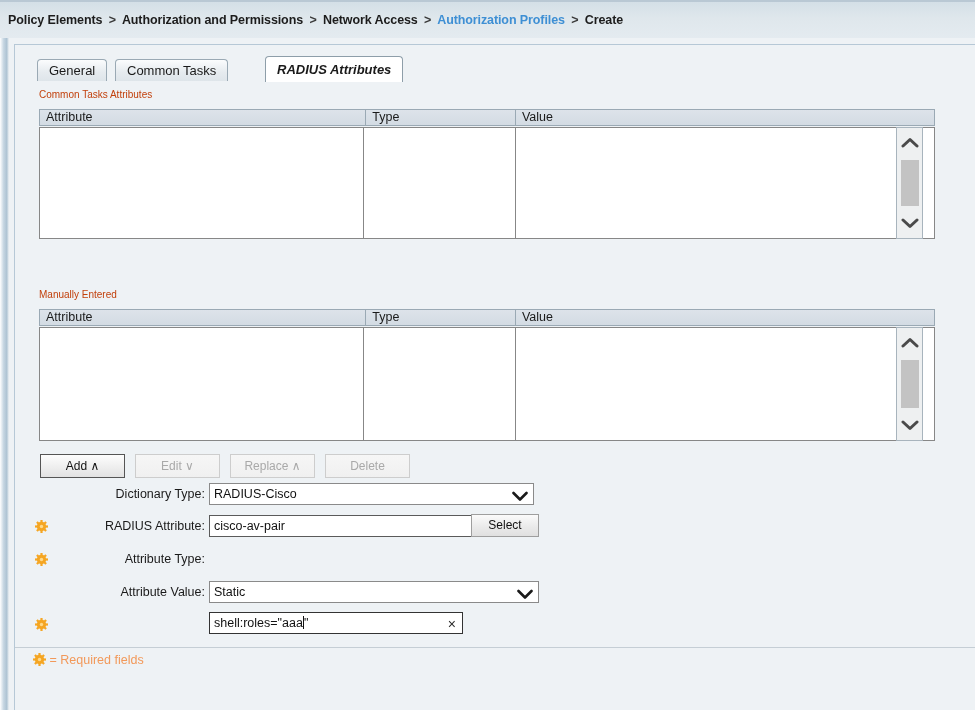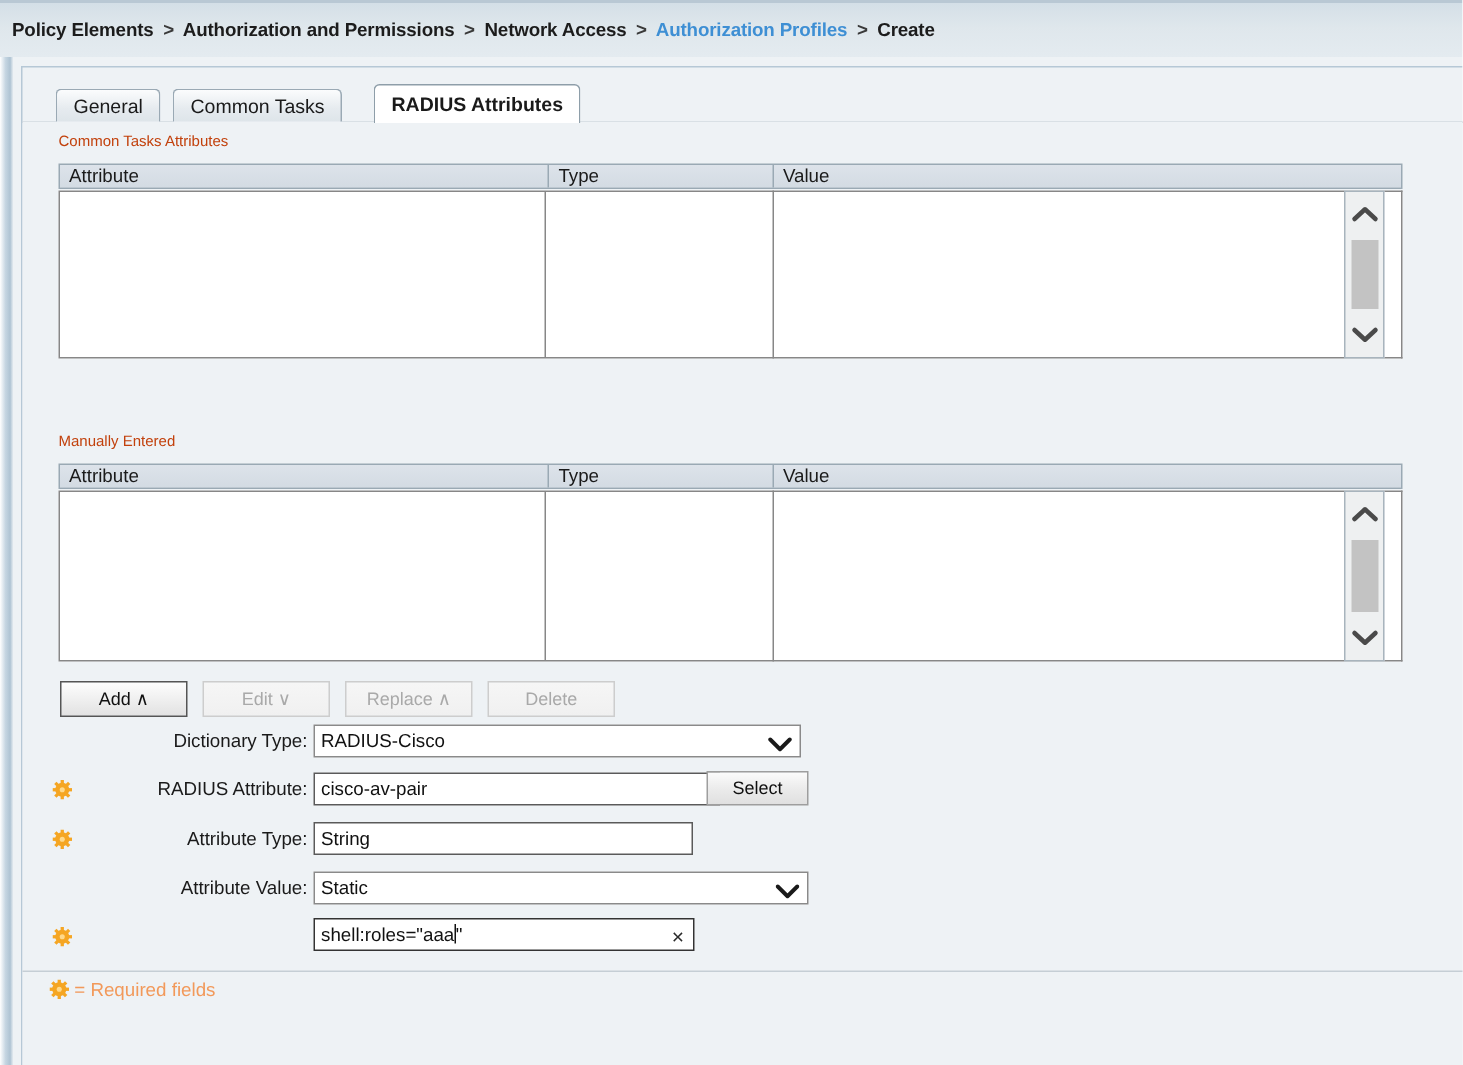--- a/index.html
+++ b/index.html
@@ -104,21 +104,21 @@
   .tab.active {
     background: #ffffff;
     font-weight: bold;
     height: 26px;
     line-height: 25px;
     border-color: #8e9ea9;
     z-index: 3;
   }
   #tab-general   { left: 22px; text-align: right;  }
   #tab-common    { left: 100px; }
-  #tab-radius    { left: 234px; }
+  #tab-radius    { left: 250px; font-style: italic; }
 
   
   #tab-content {
     position: absolute;
     left: 0; top: 36px;
     width: 961px;
     height: 630px;
     background: #eef2f5;
     box-sizing: border-box;
   }
@@ -426,23 +426,20 @@
             <circle cx="6.5" cy="6.5" r="4.7"></circle>
             <rect x="5.4" y="0" width="2.2" height="13"></rect>
             <rect x="0" y="5.4" width="13" height="2.2"></rect>
             <rect x="5.4" y="0" width="2.2" height="13" transform="rotate(45 6.5 6.5)"></rect>
             <rect x="5.4" y="0" width="2.2" height="13" transform="rotate(-45 6.5 6.5)"></rect>
           </g>
           <circle cx="6.5" cy="6.5" r="1.7" fill="#ffd98a"></circle>
         </svg>
       </div>
       <div class="form-label" style="left:40px; top:471px; width:150px;">Attribute Type:</div>
-      <div class="field" style="left:194px; top:467px; width:253px;">
-        <span>String</span>
-      </div>
 
       <div class="form-label" style="left:40px; top:504px; width:150px;">Attribute Value:</div>
       <div class="field select" style="left:194px; top:500px; width:330px;">
         <span>Static</span>
         <span class="chev">
           <svg width="16" height="11" viewBox="0 0 16 11">
               <polyline points="1.5,2 8,8.5 14.5,2" fill="none" stroke="#1a1a1a" stroke-width="2.6" stroke-linecap="round" stroke-linejoin="round"></polyline>
             </svg>
         </span>
       </div>

